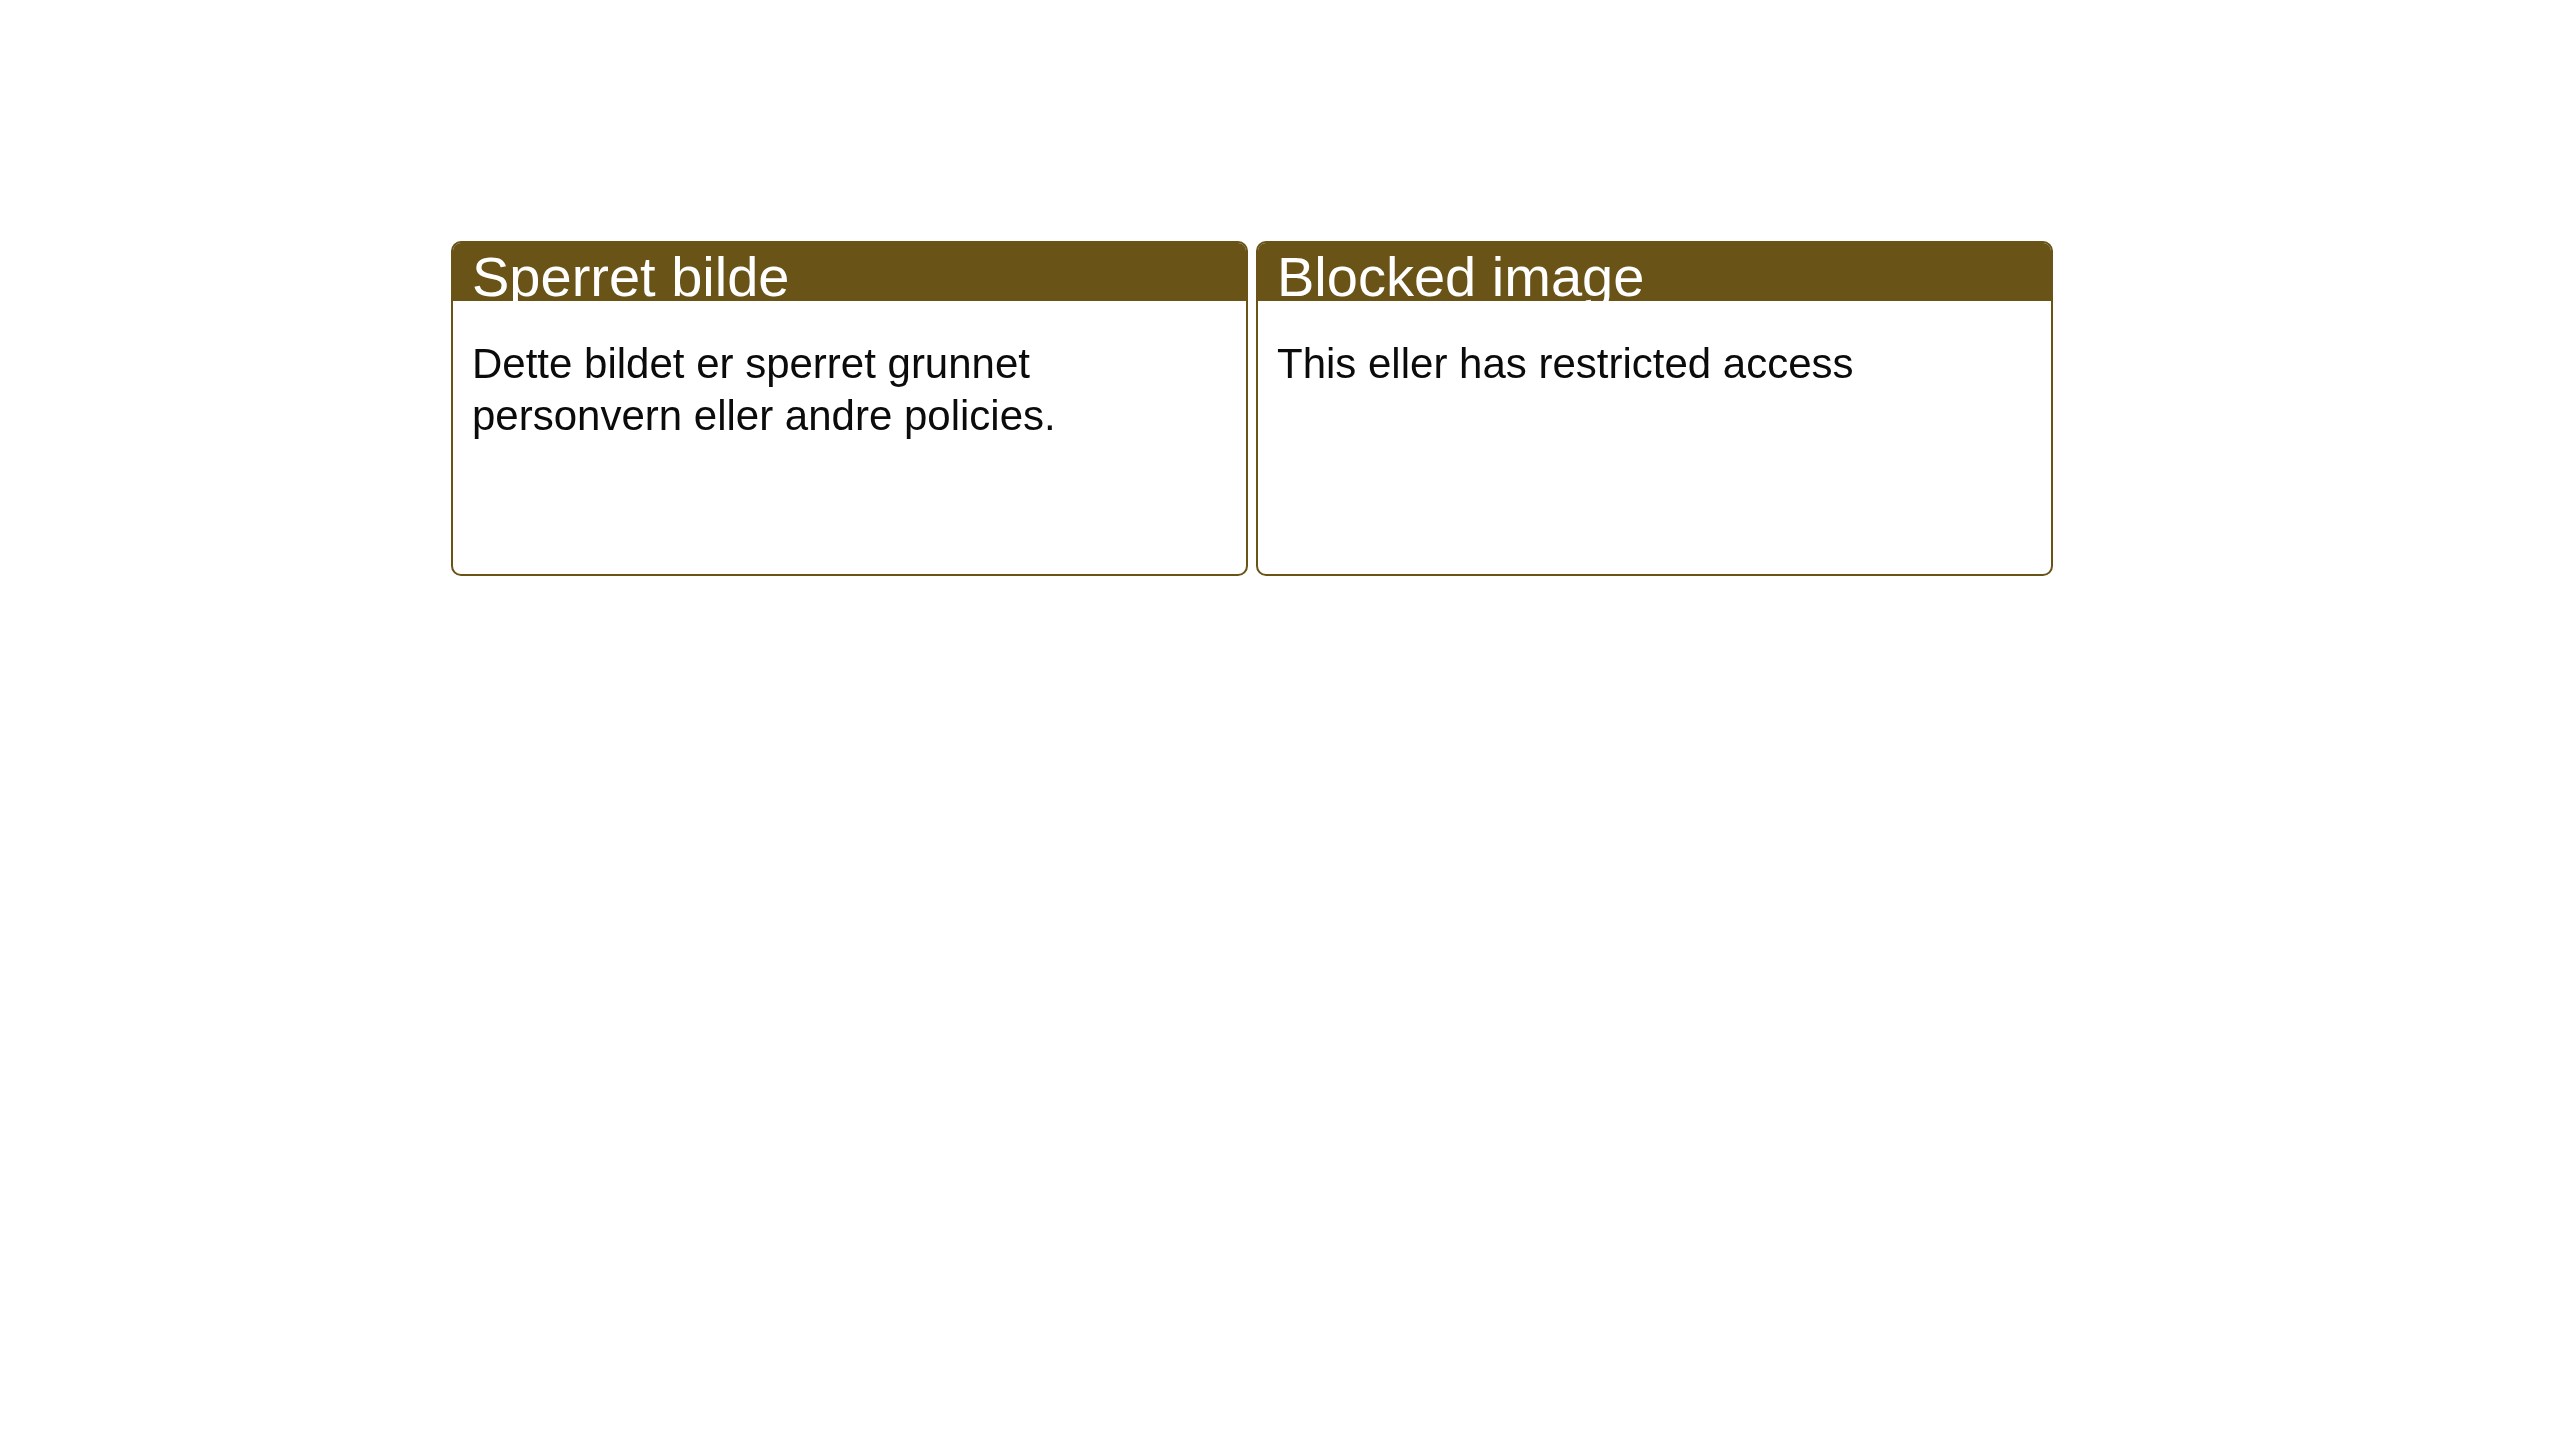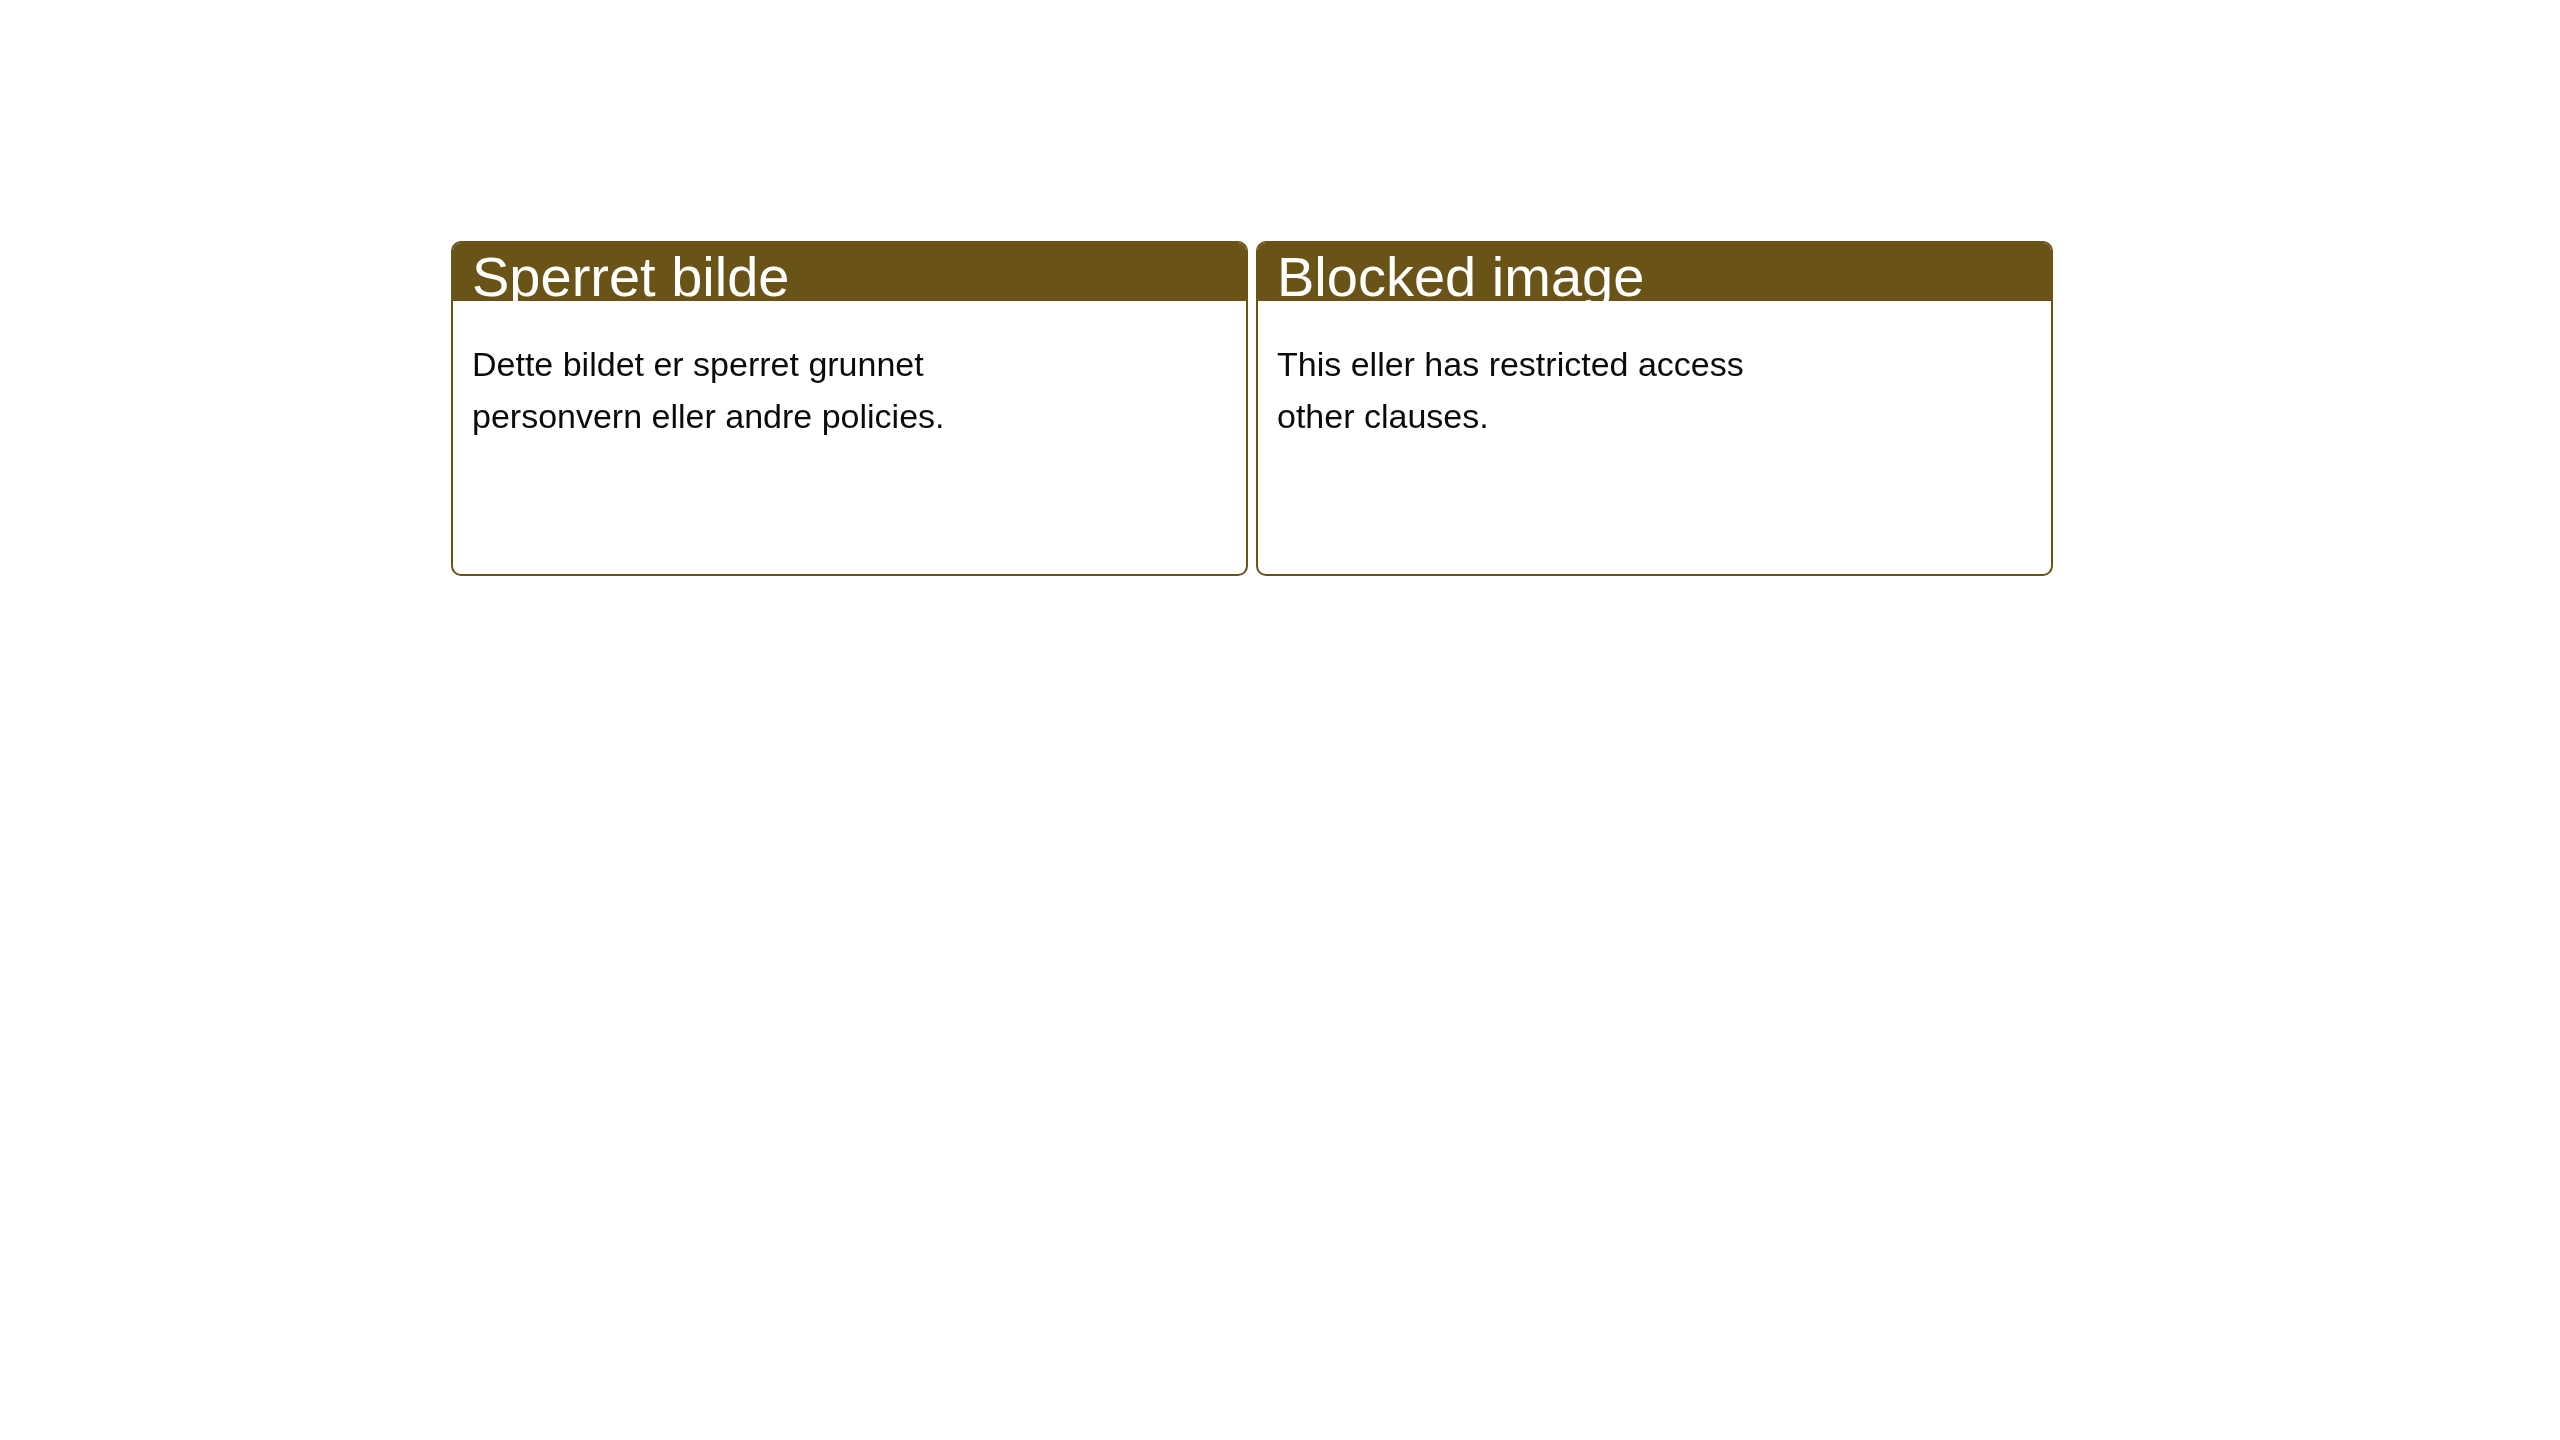--- a/index.html
+++ b/index.html
@@ -35,21 +35,21 @@
     line-height: 58px;
     padding: 0 19px;
   }
   .card-header .title-text {
     position: relative;
     top: 5px;
     display: inline-block;
   }
   .card-body {
     padding: 37px 19px 0 19px;
-    font-size: 34px;
+    font-size: 42px;
     line-height: 52px;
     color: var(--body_text, #0b0b0b);
   }
   .body-line {
     white-space: nowrap;
   }
 </style>
 </head>
 <body>
 
@@ -62,15 +62,14 @@
     <div class="body-line">personvern eller andre policies.</div>
   </div>
 </div>
 
 <div class="card card-en">
   <div class="card-header">
     <span class="title-text">Blocked image</span>
   </div>
   <div class="card-body">
     <div class="body-line">This eller has restricted access</div>
-    <div class="body-line">other clauses.</div>
   </div>
 </div>
 
 </body></html>

